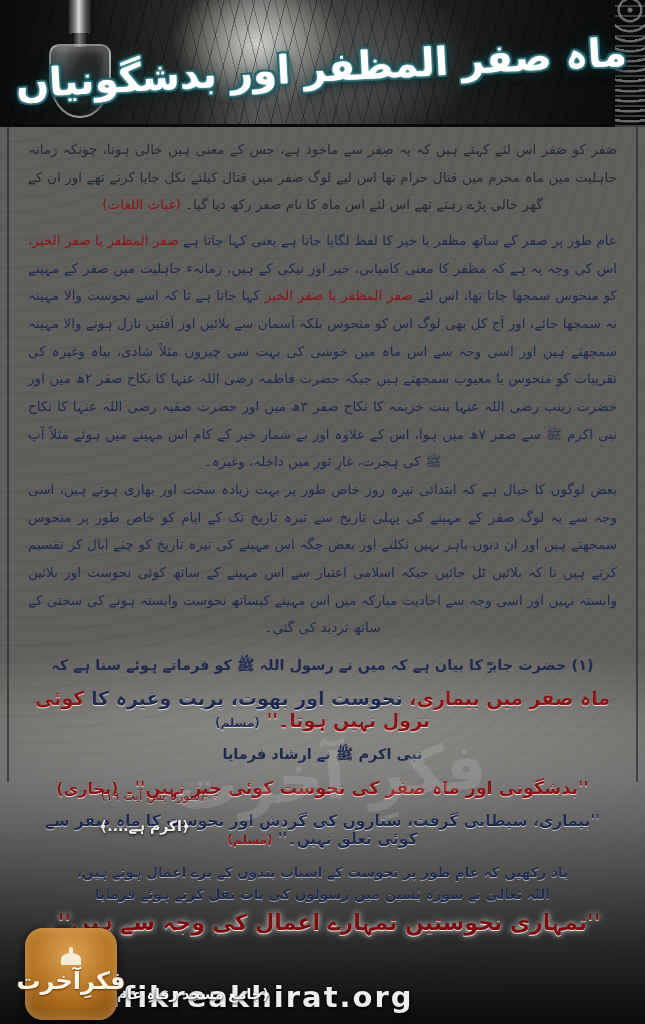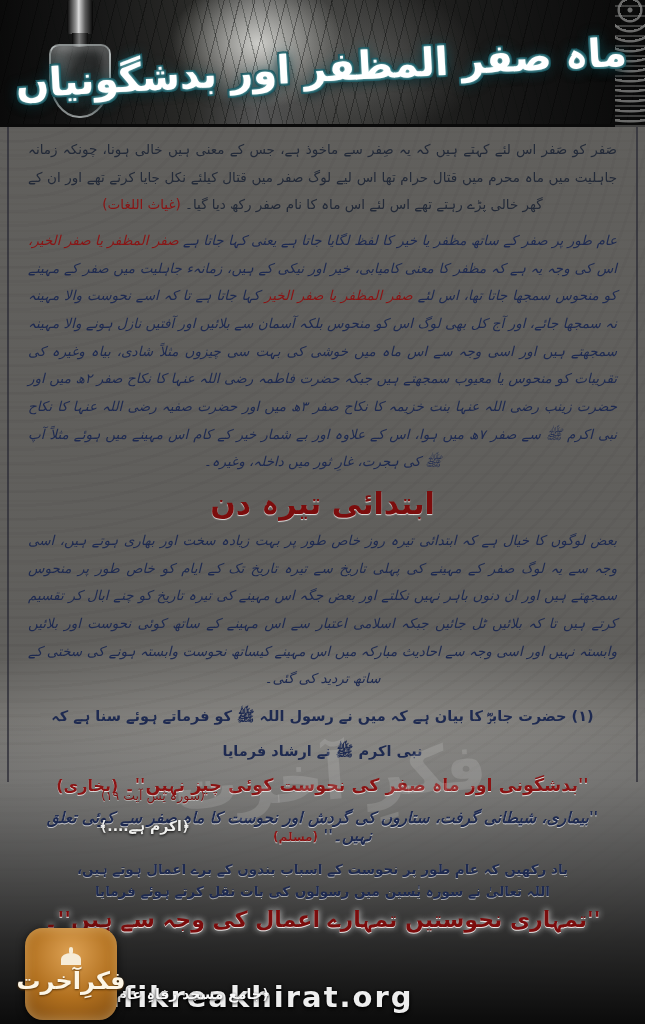--- a/index.html
+++ b/index.html
@@ -74,21 +74,21 @@
   .content {
     position:absolute; top:130px; left:14px; right:14px; bottom:0;
     padding:6px 14px 0 14px;
   }
   .para {
     font-size:13.5px; line-height:2.05; color:#232a38; text-align:justify;
     text-align-last:center; font-weight:500; letter-spacing:0;
   }
   .para.navy { color:#1e2a50; }
   .red  { color:#8a1414; }
-  .navy { color:#1e2a50;font-style:italic; }
+  .navy { color:#1e2a50; }
   .sec-heading {
     text-align:center; font-size:30px; font-weight:bold; color:#7c0d0d;
     margin:10px 0 6px 0; text-shadow:0 1px 1px rgba(255,255,255,.8);
   }
   .center-line { text-align:center; font-size:14.5px; font-weight:bold; color:#1e2a50; margin-top:14px; }
   .hadith-big  { text-align:center; font-size:19px; font-weight:bold; margin-top:10px; text-shadow:0 1px 0 rgba(255,255,255,.7); }
   .hadith-big .src { font-size:12px; font-weight:bold; }
   .hadith-mid  { text-align:center; font-size:17.5px; font-weight:bold; margin-top:12px; text-shadow:0 1px 0 rgba(255,255,255,.7); }
   .hadith-sm   { text-align:center; font-size:15.5px; font-weight:bold; margin-top:14px; text-shadow:0 1px 0 rgba(255,255,255,.6); }
   .note-line   { text-align:center; font-size:13.5px; font-weight:bold; color:#1e2a50; margin-top:16px; text-shadow:0 1px 0 rgba(255,255,255,.5); }
@@ -148,26 +148,26 @@
   </div>
 
   <div class="side-lines"></div>
 
   <div class="content">
 
     <p class="para"><span>صَفر کو صَفر اس لئے کہتے ہیں کہ یہ صِفر سے ماخوذ ہے، جس کے معنی ہیں خالی ہونا، چونکہ زمانہ جاہلیت میں ماہ محرم میں قتال حرام تھا اس لیے لوگ صفر میں قتال کیلئے نکل جایا کرتے تھے اور ان کے گھر خالی پڑے رہتے تھے اس لئے اس ماہ کا نام صفر رکھ دیا گیا۔ </span><span class="red">(غیاث اللغات)</span></p>
 
     <p class="para navy" style="margin-top:8px;"><span>عام طور پر صفر کے ساتھ مظفر یا خیر کا لفظ لگایا جاتا ہے یعنی کہا جاتا ہے </span><span class="red">صفر المظفر یا صفر الخیر،</span><span> اس کی وجہ یہ ہے کہ مظفر کا معنی کامیابی، خیر اور نیکی کے ہیں، زمانہء جاہلیت میں صفر کے مہینے کو منحوس سمجھا جاتا تھا، اس لئے </span><span class="red">صفر المظفر یا صفر الخیر</span><span> کہا جاتا ہے تا کہ اسے نحوست والا مہینہ نہ سمجھا جائے، اور آج کل بھی لوگ اس کو منحوس بلکہ آسمان سے بلائیں اور آفتیں نازل ہونے والا مہینہ سمجھتے ہیں اور اسی وجہ سے اس ماہ میں خوشی کی بہت سی چیزوں مثلاً شادی، بیاہ وغیرہ کی تقریبات کو منحوس یا معیوب سمجھتے ہیں جبکہ حضرت فاطمہ رضی اللہ عنہا کا نکاح صفر ۲ھ میں اور حضرت زینب رضی اللہ عنہا بنت خزیمہ کا نکاح صفر ۳ھ میں اور حضرت صفیہ رضی اللہ عنہا کا نکاح نبی اکرم ﷺ سے صفر ۷ھ میں ہوا، اس کے علاوہ اور بے شمار خیر کے کام اس مہینے میں ہوئے مثلاً آپ ﷺ کی ہجرت، غارِ ثور میں داخلہ، وغیرہ۔</span></p>
 
-    <h2 class="sec-heading">ابتدائی تیرہ دن</h2>
 
     <p class="para navy">بعض لوگوں کا خیال ہے کہ ابتدائی تیرہ روز خاص طور پر بہت زیادہ سخت اور بھاری ہوتے ہیں، اسی وجہ سے یہ لوگ صفر کے مہینے کی پہلی تاریخ سے تیرہ تاریخ تک کے ایام کو خاص طور پر منحوس سمجھتے ہیں اور ان دنوں باہر نہیں نکلتے اور بعض جگہ اس مہینے کی تیرہ تاریخ کو چنے ابال کر تقسیم کرتے ہیں تا کہ بلائیں ٹل جائیں جبکہ اسلامی اعتبار سے اس مہینے کے ساتھ کوئی نحوست اور بلائیں وابستہ نہیں اور اسی وجہ سے احادیث مبارکہ میں اس مہینے کیساتھ نحوست وابستہ ہونے کی سختی کے ساتھ تردید کی گئی۔</p>
 
     <p class="center-line">(۱) حضرت جابرؓ کا بیان ہے کہ میں نے رسول اللہ ﷺ کو فرماتے ہوئے سنا ہے کہ</p>
 
+    <p class="hadith-big"><span class="red">ماہ صفر میں بیماری، </span><span class="navy">نحوست اور بھوت، پریت وغیرہ کا </span><span class="red">کوئی نزول نہیں ہوتا۔'' </span><span class="src navy">(مسلم)</span></p>
 
     <p class="center-line">نبی اکرم ﷺ نے ارشاد فرمایا</p>
 
     <p class="hadith-mid"><span class="red">''بدشگونی اور ماہ صفر کی نحوست کوئی چیز نہیں''۔ </span><span class="src red" style="font-size:16px;">(بخاری)</span></p>
 
     <p class="hadith-sm"><span class="navy">''بیماری، شیطانی گرفت، ستاروں کی گردش اور نحوست کا ماہ صفر سے کوئی تعلق نہیں۔'' </span><span class="src red" style="font-size:12px;">(مسلم)</span></p>
 
     <p class="note-line">یاد رکھیں کہ عام طور پر نحوست کے اسباب بندوں کے برے اعمال ہوتے ہیں،</p>
     <p class="note-line" style="margin-top:6px;">اللہ تعالیٰ نے سورہ یٰسین میں رسولوں کی بات نقل کرتے ہوئے فرمایا</p>
 

